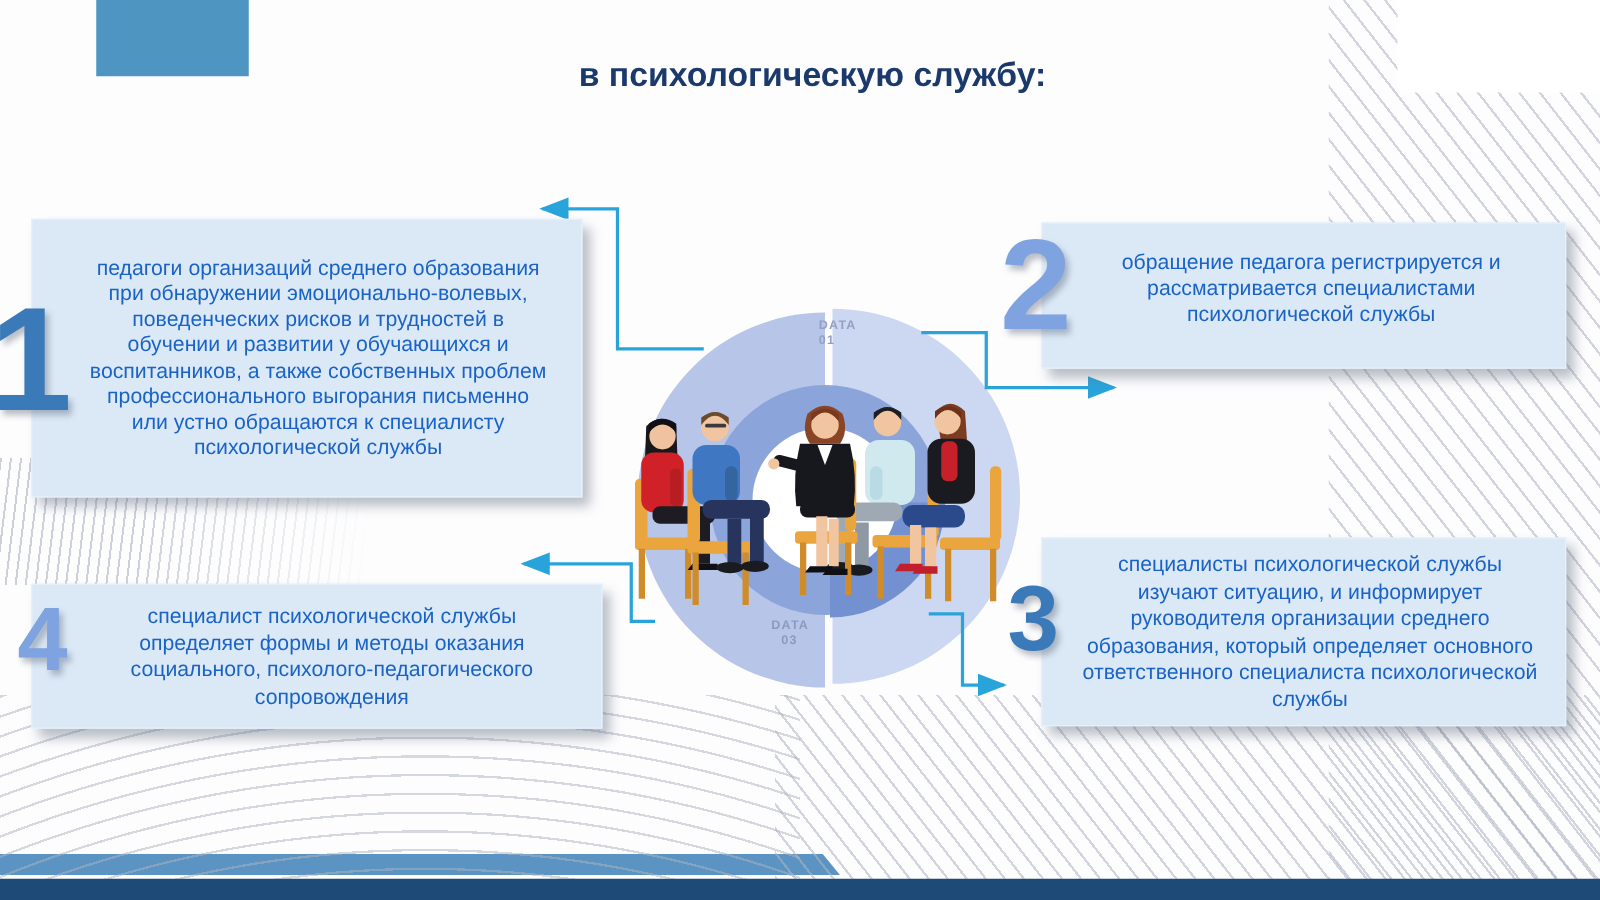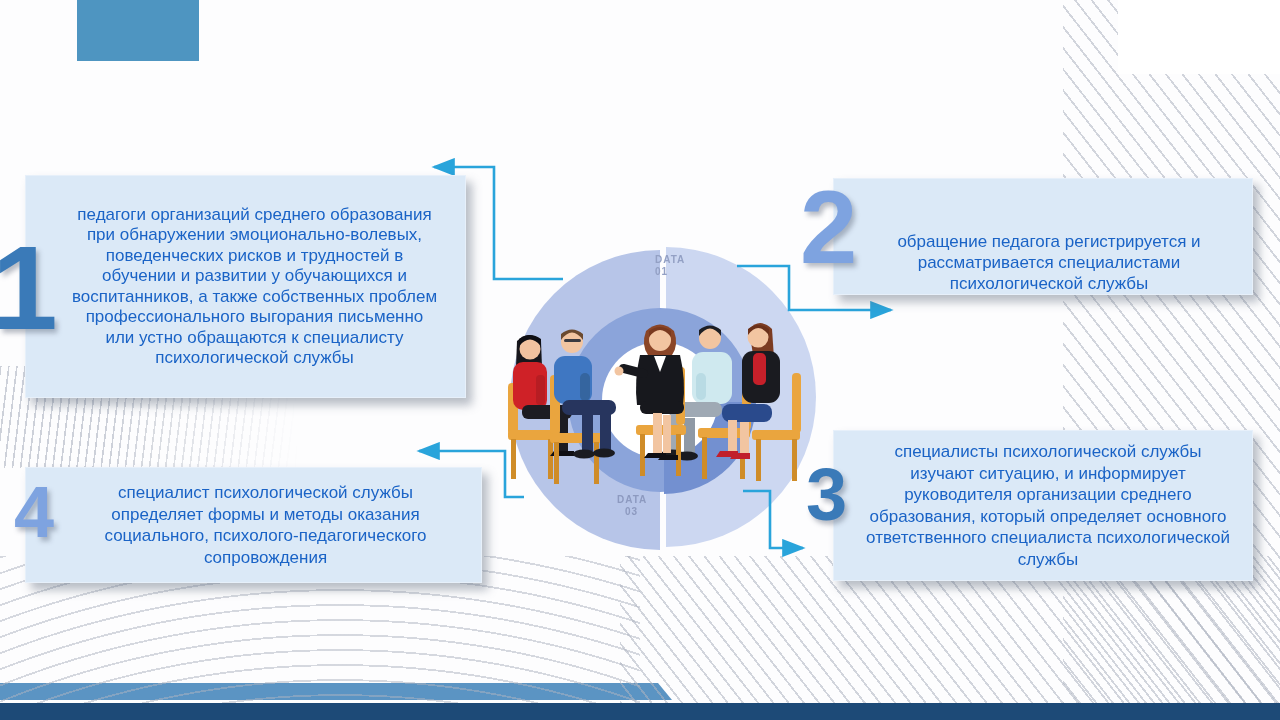--- a/index.html
+++ b/index.html
@@ -47,21 +47,21 @@
 
   
   .step-box{
     background:#dbe9f7;border:1px solid #e7f0fa;z-index:5;
     box-shadow:6px 7px 9px rgba(100,110,128,.45);
     color:#1a63c6;font-weight:normal;font-size:17px;line-height:20.5px;
     text-align:center;display:flex;align-items:center;justify-content:center;
     box-sizing:border-box;
   }
   .box1{left:25px;top:175px;width:441px;height:223px;padding:6px 26px 6px 44px;}
-  .box2{left:833px;top:178px;width:420px;height:117px;padding:20px 34px 0 46px;line-height:21px;align-items:flex-end;}
+  .box2{left:833px;top:178px;width:420px;height:117px;padding:20px 34px 0 46px;line-height:21px;align-items:flex-start;}
   .box3{left:833px;top:430px;width:420px;height:151px;padding:6px 18px 6px 28px;line-height:21.5px;}
   .box4{left:25px;top:467px;width:457px;height:116px;padding:6px 28px 6px 52px;line-height:21.5px;}
 
   .step-num{
     z-index:6;font-weight:bold;line-height:1;
     text-shadow:3px 4px 5px rgba(80,90,110,.4);
   }
   .num-dark{color:#3a7ab8;}
   .num-light{color:#7ea3e0;}
   .num1{left:-8px;top:229px;font-size:118px;}
@@ -80,20 +80,21 @@
 <div class="abs band-steel"></div>
 <div class="abs deco deco-right"></div>
 <div class="abs deco-notch"></div>
 <div class="abs deco deco-bottom-right"></div>
 <div class="abs deco deco-bottom-left"></div>
 <div class="abs deco deco-left-mid"></div>
 <div class="abs band-navy"></div>
 
 <div class="abs logo"></div>
 <div class="abs title">
+  <span>в психологическую службу:</span>
 </div>
 
 <svg class="abs svg-diagram" width="370" height="335" viewBox="0 0 370 335">
 
   <g>
     <path d="M190,25 A150,150 0 0 1 190,325 L190,175 Z" fill="#ccd7f1" transform="translate(6,-3)"></path>
     <path d="M190,325 A150,150 0 0 1 190,25 L190,175 Z" fill="#b7c5e8"></path>
     <circle cx="190" cy="175" r="92" fill="#8ba4da"></circle>
     <path d="M190,175 L282,175 A92,92 0 0 1 190,267 Z" fill="#7390d0" transform="translate(4,2)"></path>
     <circle cx="190" cy="175" r="58" fill="#ffffff"></circle>

